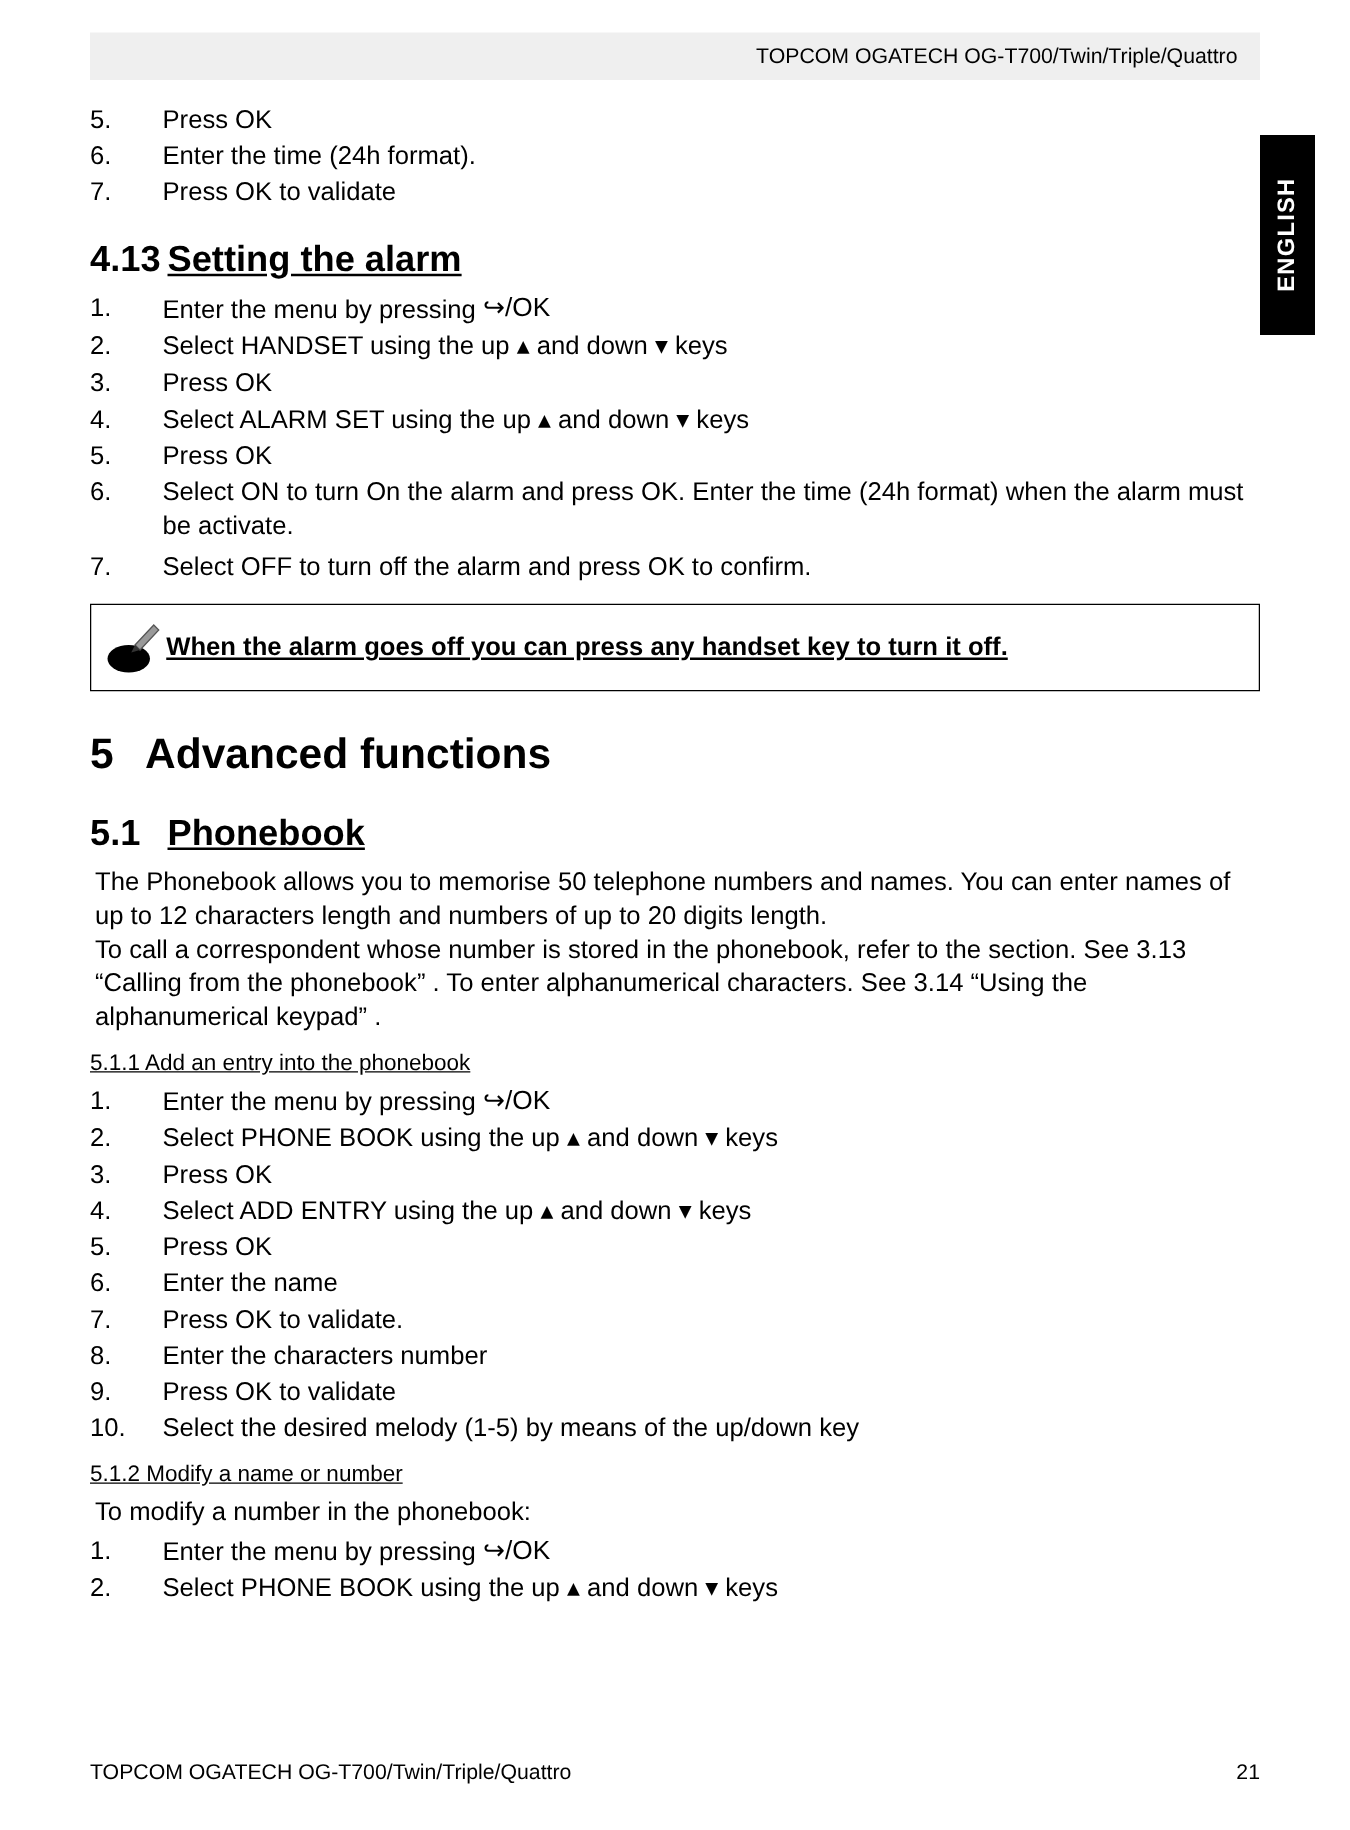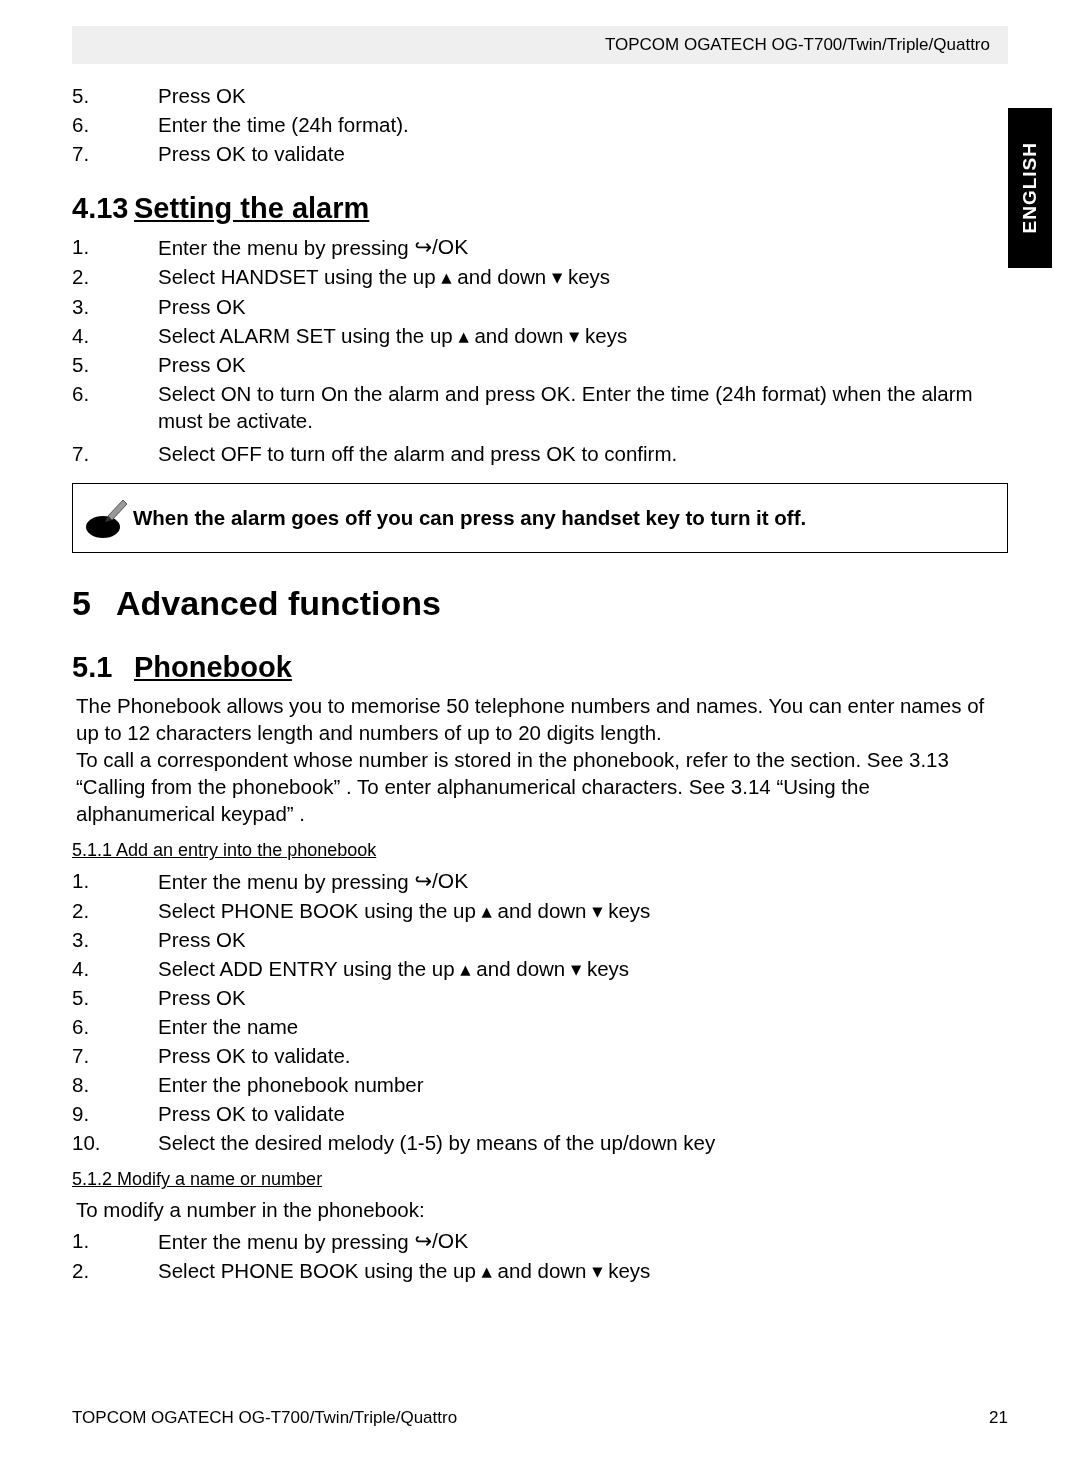--- a/index.html
+++ b/index.html
@@ -57,21 +57,21 @@
     margin: 0 0 6px 0;
   }
   ol.num-list li {
     display: flex;
     margin-bottom: 2px;
   }
   ol.num-list li .num {
     width: 58px;
     flex: 0 0 58px;
   }
-  ol.num-list li .txt { flex: 1; margin-left: 28px; }
+  ol.num-list li .txt { flex: 1; }
   .h-sub {
     font-weight: bold;
     font-size: 29px;
     margin: 22px 0 6px 0;
     text-decoration: underline;
   }
   .h-sub .secno { display: inline-block; width: 62px; }
   h2.chapter {
     font-size: 34px;
     font-weight: bold;
@@ -82,20 +82,21 @@
   .note-box {
     border: 1.6px solid #000;
     margin: 16px 0 18px 0;
     padding: 18px 16px 18px 60px;
     position: relative;
     font-weight: bold;
     font-size: 20.5px;
     min-height: 70px;
     display: flex;
     align-items: center;
+    text-decoration: underline;
   }
   .note-icon {
     position: absolute;
     left: 10px;
     top: 50%;
     transform: translateY(-50%);
     width: 46px;
     height: 42px;
   }
   .para { margin: 4px 4px; }
@@ -228,21 +229,21 @@
         <li>
           <span class="num">6.</span>
           <span class="txt">Enter the name</span>
         </li>
         <li>
           <span class="num">7.</span>
           <span class="txt">Press OK to validate.</span>
         </li>
         <li>
           <span class="num">8.</span>
-          <span class="txt">Enter the phonebook number</span>
+          <span class="txt">Enter the characters number</span>
         </li>
         <li>
           <span class="num">9.</span>
           <span class="txt">Press OK to validate</span>
         </li>
         <li>
           <span class="num">10.</span>
           <span class="txt">Select the desired melody (1-5) by means of the up/down key</span>
         </li>
       </ol>

